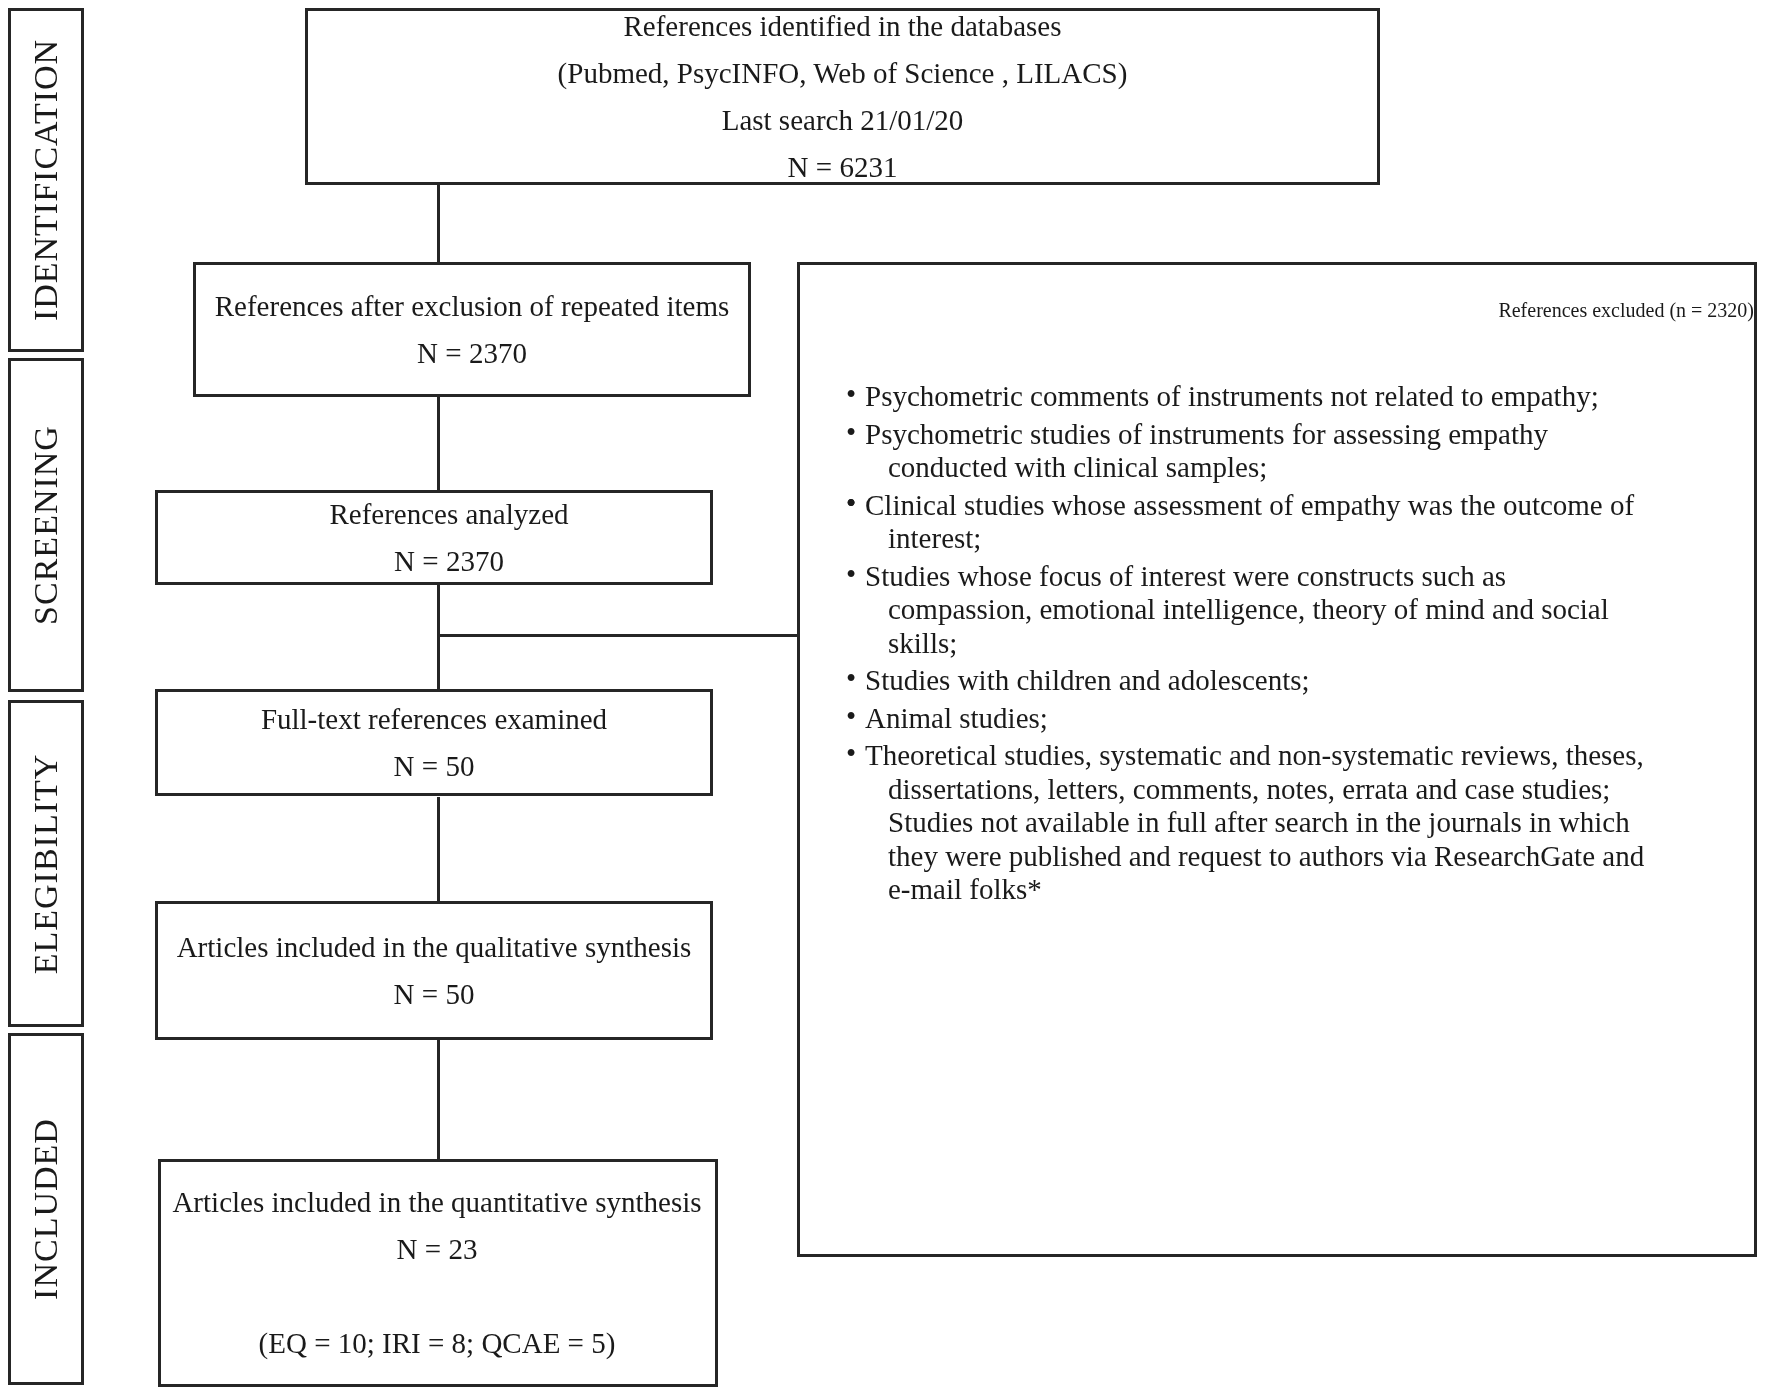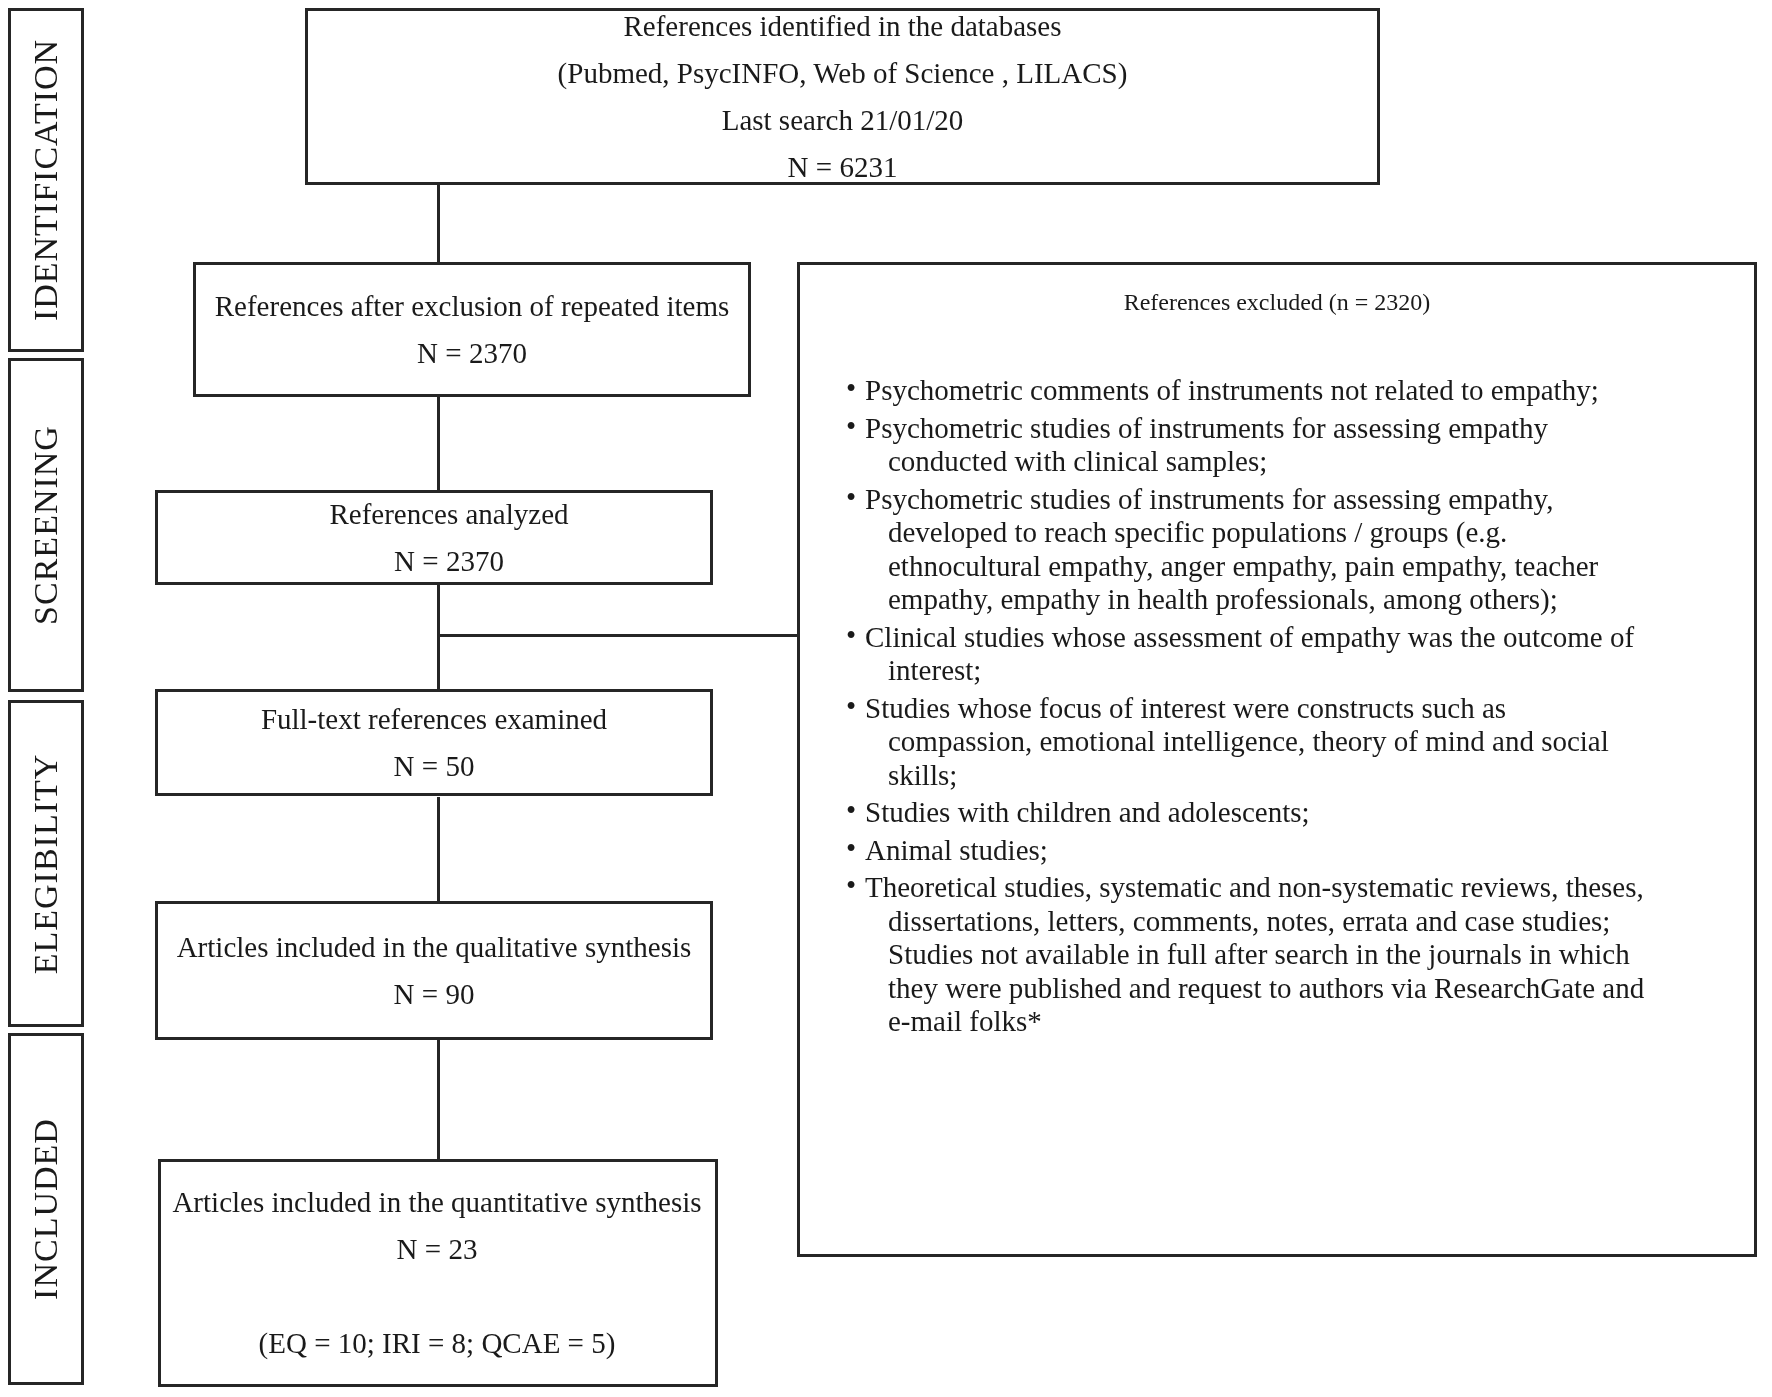--- a/index.html
+++ b/index.html
@@ -40,23 +40,23 @@
   }
   
   .connector{
     position:absolute;background:#262626;
   }
   
   #excluded-box{
     padding:20px 0 0 0;
   }
   .excluded-title{
-    text-align:center;
-    font-size:24px;
-    margin:4px 0 58px 0;
+    text-align:right;
+    font-size:20px;
+    margin:14px 0 58px 0;
   }
   .bullets{
     padding-right:100px;
   }
   .bullet{
     position:relative;
     padding-left:88px;
     text-indent:-23px;
     font-size:29px;
     line-height:33.5px;
@@ -111,41 +111,41 @@
 N = 2370</div>
   </div>
 
   <div class="frame flow-box" style="left:155px;top:689px;width:558px;height:107px;">
     <div class="flow-text">Full-text references examined
 N = 50</div>
   </div>
 
   <div class="frame flow-box" style="left:155px;top:901px;width:558px;height:139px;">
     <div class="flow-text">Articles included in the qualitative synthesis
-N = 90</div>
+N = 50</div>
   </div>
 
   <div class="frame flow-box" style="left:158px;top:1159px;width:560px;height:228px;padding-left:8px;">
     <div class="flow-text">Articles included in the quantitative synthesis
 N = 23
 
 (EQ = 10; IRI = 8; QCAE = 5)</div>
   </div>
 
   <div id="excluded-box" class="frame" style="left:797px;top:262px;width:960px;height:995px;">
     <div class="excluded-title">References excluded (n = 2320)</div>
     <div class="bullets">
       <div class="bullet">
         <span class="bullet-marker">•</span><span>Psychometric comments of instruments not related to empathy;</span>
       </div>
       <div class="bullet">
         <span class="bullet-marker">•</span><span>Psychometric studies of instruments for assessing empathy conducted with clinical samples;</span>
       </div>
       <div class="bullet">
-        <span class="bullet-marker">•</span><span>Psychometric studies of instruments for assessing empathy, developed to reach specific populations / groups (e.g. ethnocultural empathy, anger empathy, pain empathy, teacher empathy, empathy in health professionals, among others);</span>
+        <span class="bullet-marker">•</span>
       </div>
       <div class="bullet">
         <span class="bullet-marker">•</span><span>Clinical studies whose assessment of empathy was the outcome of interest;</span>
       </div>
       <div class="bullet">
         <span class="bullet-marker">•</span><span>Studies whose focus of interest were constructs such as compassion, emotional intelligence, theory of mind and social skills;</span>
       </div>
       <div class="bullet">
         <span class="bullet-marker">•</span><span>Studies with children and adolescents;</span>
       </div>

